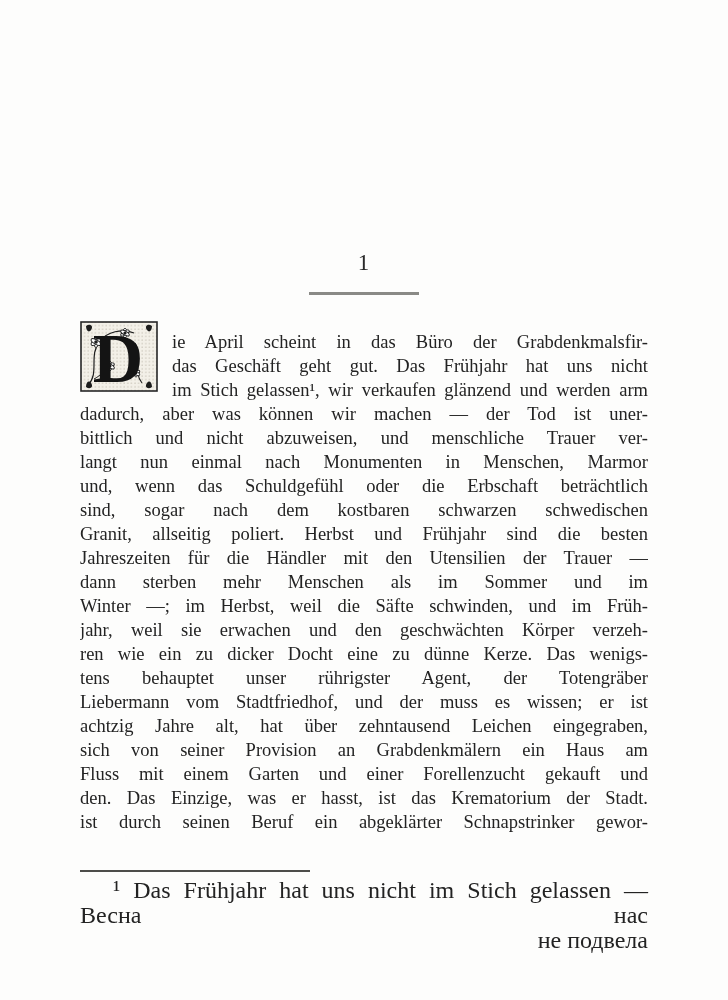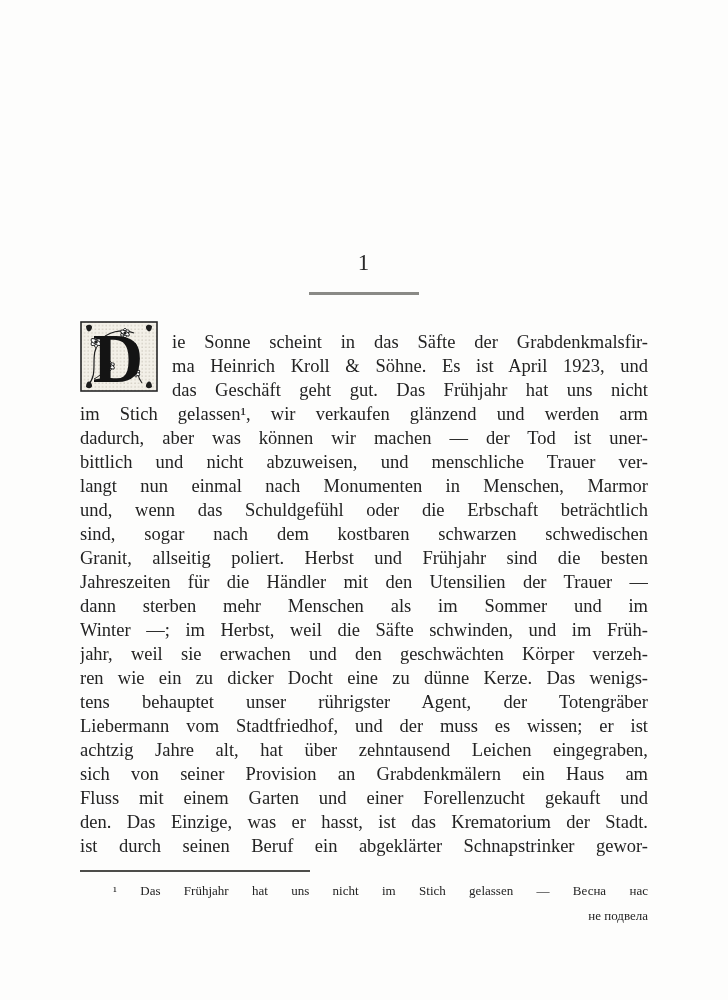--- a/index.html
+++ b/index.html
@@ -53,21 +53,21 @@
   .footnote-separator {
     position: absolute;
     top: 870px; left: 80px;
     width: 230px; height: 2px;
     background: #4d4d4a;
   }
   .footnote {
     position: absolute;
     top: 878px; left: 80px;
     width: 568px;
-    font-size: 13px;
+    font-size: 24px;
     line-height: 25px;
     color: #232323;
   }
   .footnote .fn-line-1 {
     text-align: justify;
     text-align-last: justify;
     text-indent: 33px;
   }
   .footnote .fn-line-2 {
     text-align: right;
@@ -123,22 +123,21 @@
       <g transform="translate(56,52)">
         <ellipse rx="1.7" ry="4.2" fill="#ffffff" stroke="#1d1d1d" stroke-width="0.9"></ellipse>
         <ellipse rx="1.7" ry="4.2" transform="rotate(60)" fill="#ffffff" stroke="#1d1d1d" stroke-width="0.9"></ellipse>
         <ellipse rx="1.7" ry="4.2" transform="rotate(120)" fill="#ffffff" stroke="#1d1d1d" stroke-width="0.9"></ellipse>
         <circle r="1.4" fill="#1d1d1d"></circle>
       </g>
 
       <text x="38" y="61" text-anchor="middle" font-family="Liberation Serif, DejaVu Serif, serif" font-size="70" font-weight="bold" fill="#141414">D</text>
     </svg>
 
-    <div class="line">ie Sonne scheint in das Säfte der Grabdenkmalsfir-</div>
-    <div class="line">ma Heinrich Kroll &amp; Söhne. Es ist April 1923, und</div>
+    <div class="line">ie April scheint in das Büro der Grabdenkmalsfir-</div>
     <div class="line">das Geschäft geht gut. Das Frühjahr hat uns nicht</div>
     <div class="line">im Stich gelassen¹, wir verkaufen glänzend und werden arm</div>
     <div class="line">dadurch, aber was können wir machen — der Tod ist uner-</div>
     <div class="line">bittlich und nicht abzuweisen, und menschliche Trauer ver-</div>
     <div class="line">langt nun einmal nach Monumenten in Menschen, Marmor</div>
     <div class="line">und, wenn das Schuldgefühl oder die Erbschaft beträchtlich</div>
     <div class="line">sind, sogar nach dem kostbaren schwarzen schwedischen</div>
     <div class="line">Granit, allseitig poliert. Herbst und Frühjahr sind die besten</div>
     <div class="line">Jahreszeiten für die Händler mit den Utensilien der Trauer —</div>
     <div class="line">dann sterben mehr Menschen als im Sommer und im</div>

